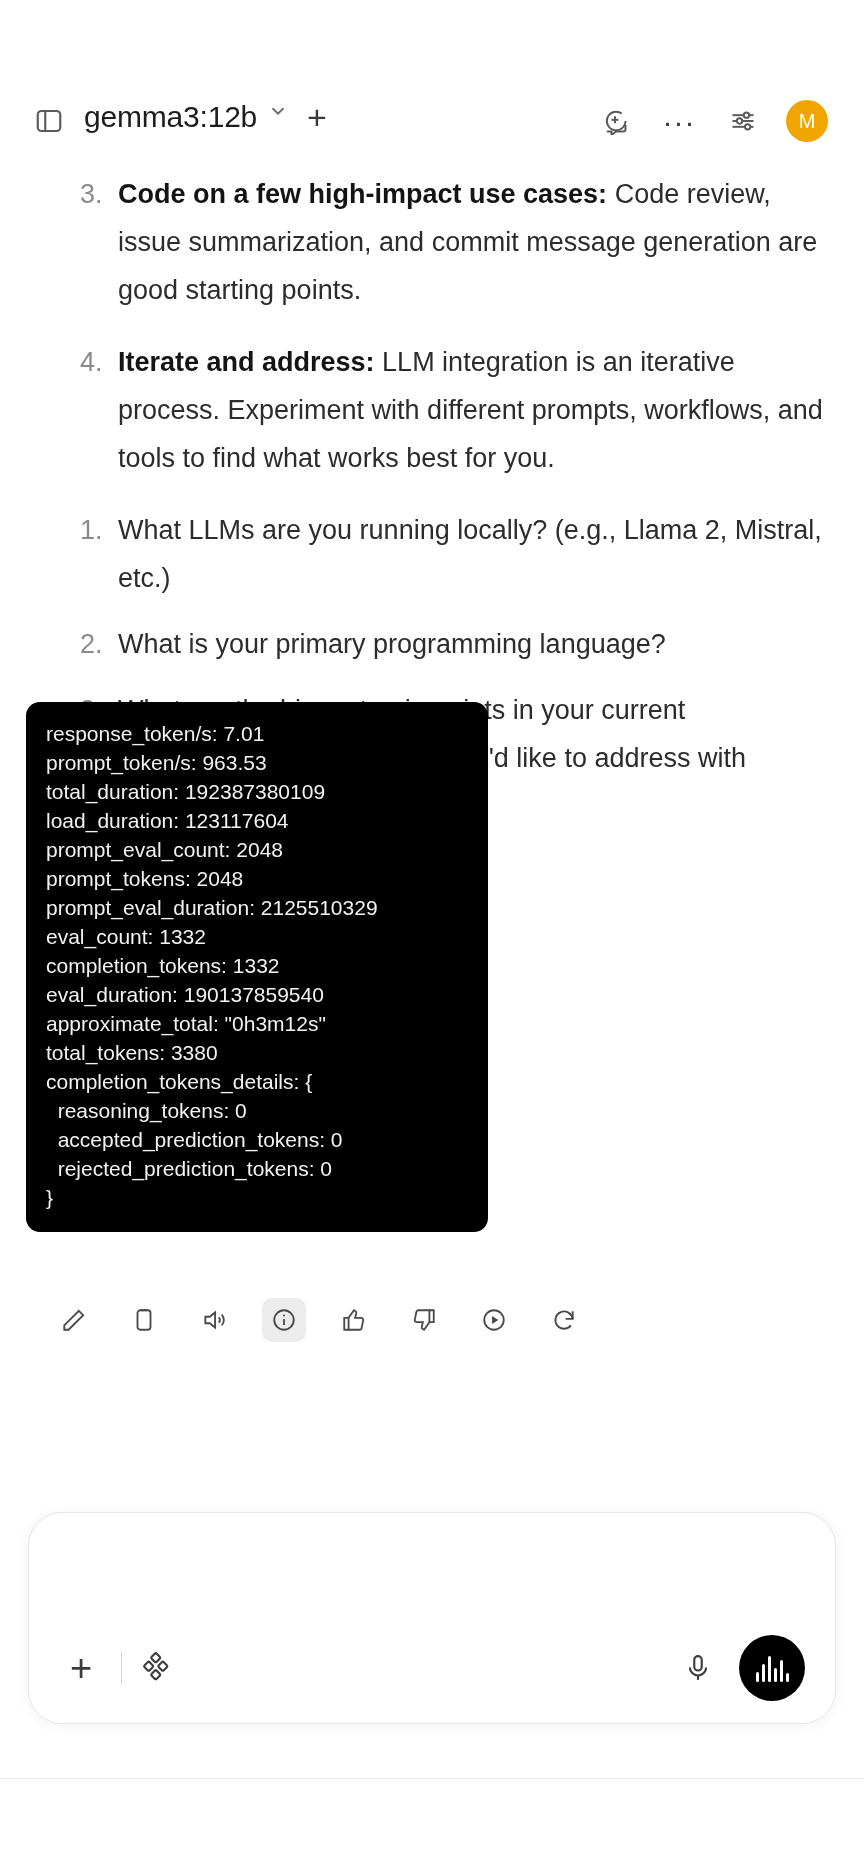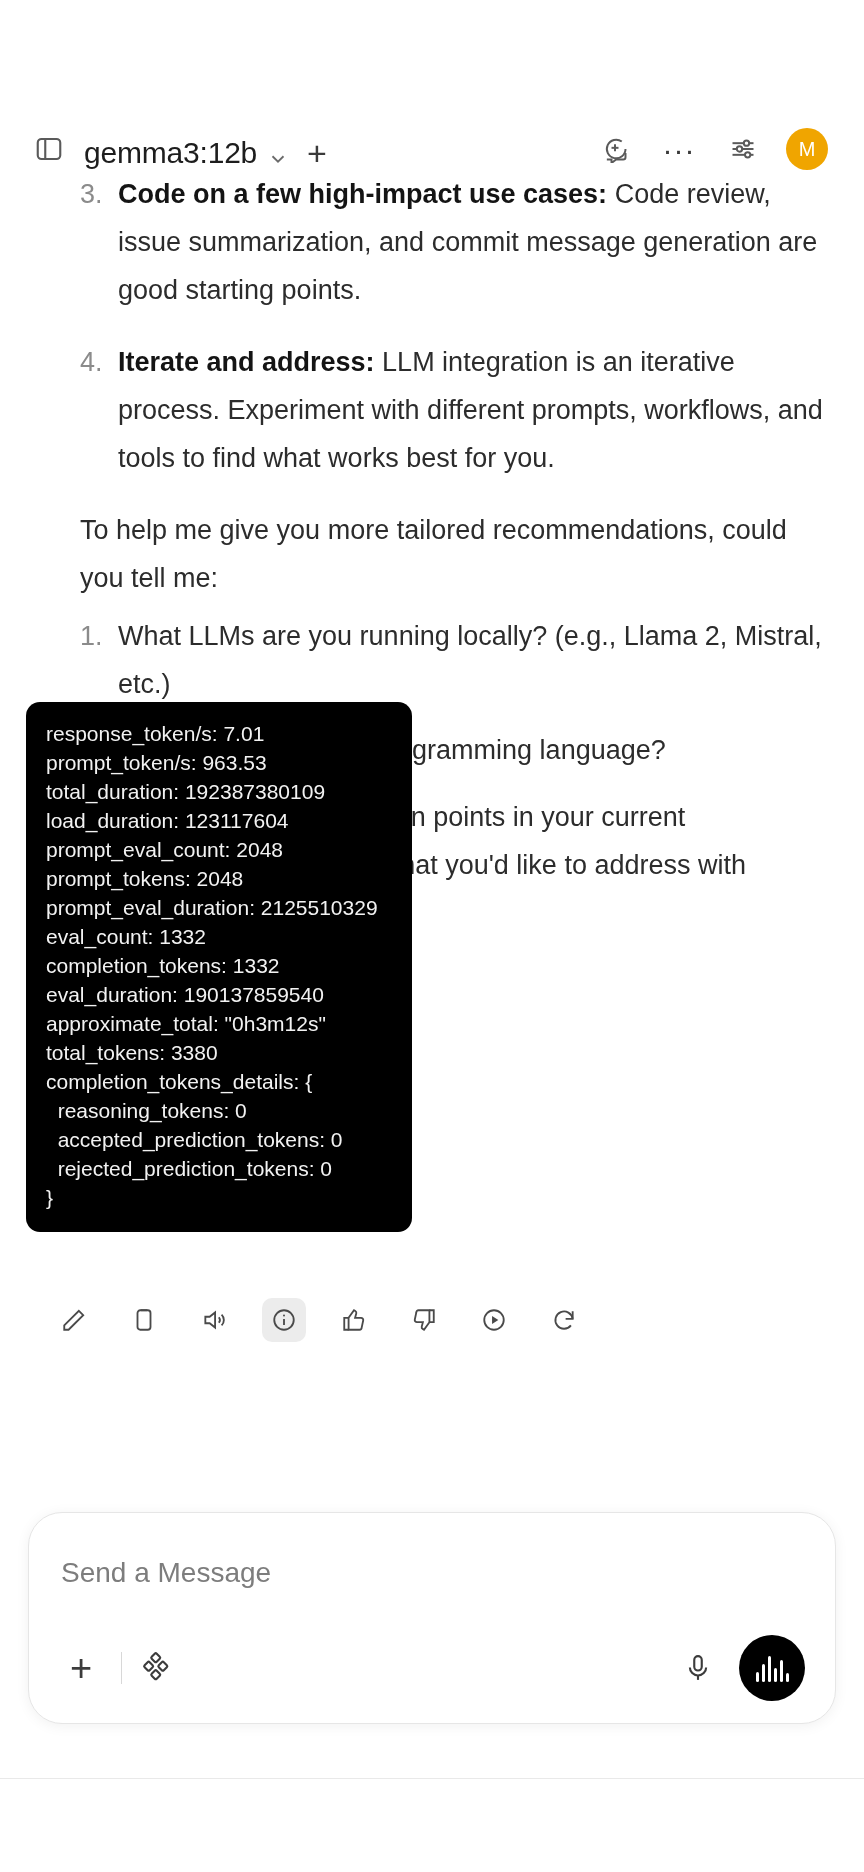--- a/index.html
+++ b/index.html
@@ -17,21 +17,21 @@
   }
 
   
   .header {
     position: absolute;
     top: 100px;
     left: 0;
     width: 856px;
     height: 70px;
     display: flex;
-    align-items: flex-end;
+    align-items: flex-start;
     padding: 0 28px;
     box-sizing: border-box;
     background: #ffffff;
     z-index: 30;
   }
   .hdr-icon-btn {
     width: 42px;
     height: 42px;
     display: flex;
     align-items: center;
@@ -150,21 +150,21 @@
     left: 46px;
     top: 0;
     color: #8b8b8b;
   }
 
   
   .stats-popup {
     position: absolute;
     left: 26px;
     top: 702px;
-    width: 386px;
+    width: 462px;
     background: #000000;
     color: #f2f2f2;
     border-radius: 14px;
     padding: 18px 20px 20px 20px;
     box-sizing: border-box;
     font-size: 21px;
     line-height: 1.38;
     z-index: 20;
     white-space: pre;
     font-family: "Liberation Sans", sans-serif;
@@ -328,21 +328,20 @@
     <li>
       <span class="num">3.</span>
       <b>Code on a few high-impact use cases:</b><span> Code review, issue summarization, and commit message generation are good starting points.</span>
     </li>
     <li>
       <span class="num">4.</span>
       <b>Iterate and address:</b><span> LLM integration is an iterative process. Experiment with different prompts, workflows, and tools to find what works best for you.</span>
     </li>
   </ol>
 
-  <div class="tail-para">To help me give you more tailored recommendations, could you tell me:</div>
 
   <ol class="sub">
     <li>
       <span class="num">1.</span>
       <span>What LLMs are you running locally? (e.g., Llama 2, Mistral, etc.)</span>
     </li>
     <li>
       <span class="num">2.</span>
       <span>What is your primary programming language?</span>
     </li>
@@ -417,21 +416,20 @@
   </div>
   <div class="act">
     <svg width="26" height="26" viewBox="0 0 24 24" fill="none" stroke="currentColor" stroke-width="1.7">
       <path d="M20 11a8 8 0 1 0-1.6 6"></path>
       <polyline points="20 4 20 11 13.5 11"></polyline>
     </svg>
   </div>
 </div>
 
 <div class="composer">
-  <div class="composer-placeholder">Send a Message</div>
   <div class="composer-bottom">
     <div class="cmp-plus">+</div>
     <div class="cmp-divider"></div>
     <div>
       <svg width="34" height="34" viewBox="0 0 24 24" fill="none" stroke="currentColor" stroke-width="1.5" style="color:#3c3c3c">
         <rect x="8.6" y="3.6" width="5" height="5" rx="1" transform="rotate(45 11.1 6.1)"></rect>
         <rect x="3.6" y="9.6" width="5" height="5" rx="1" transform="rotate(45 6.1 12.1)"></rect>
         <rect x="13.6" y="9.6" width="5" height="5" rx="1" transform="rotate(45 16.1 12.1)"></rect>
         <rect x="8.6" y="15.6" width="5" height="5" rx="1" transform="rotate(45 11.1 18.1)"></rect>
       </svg>

